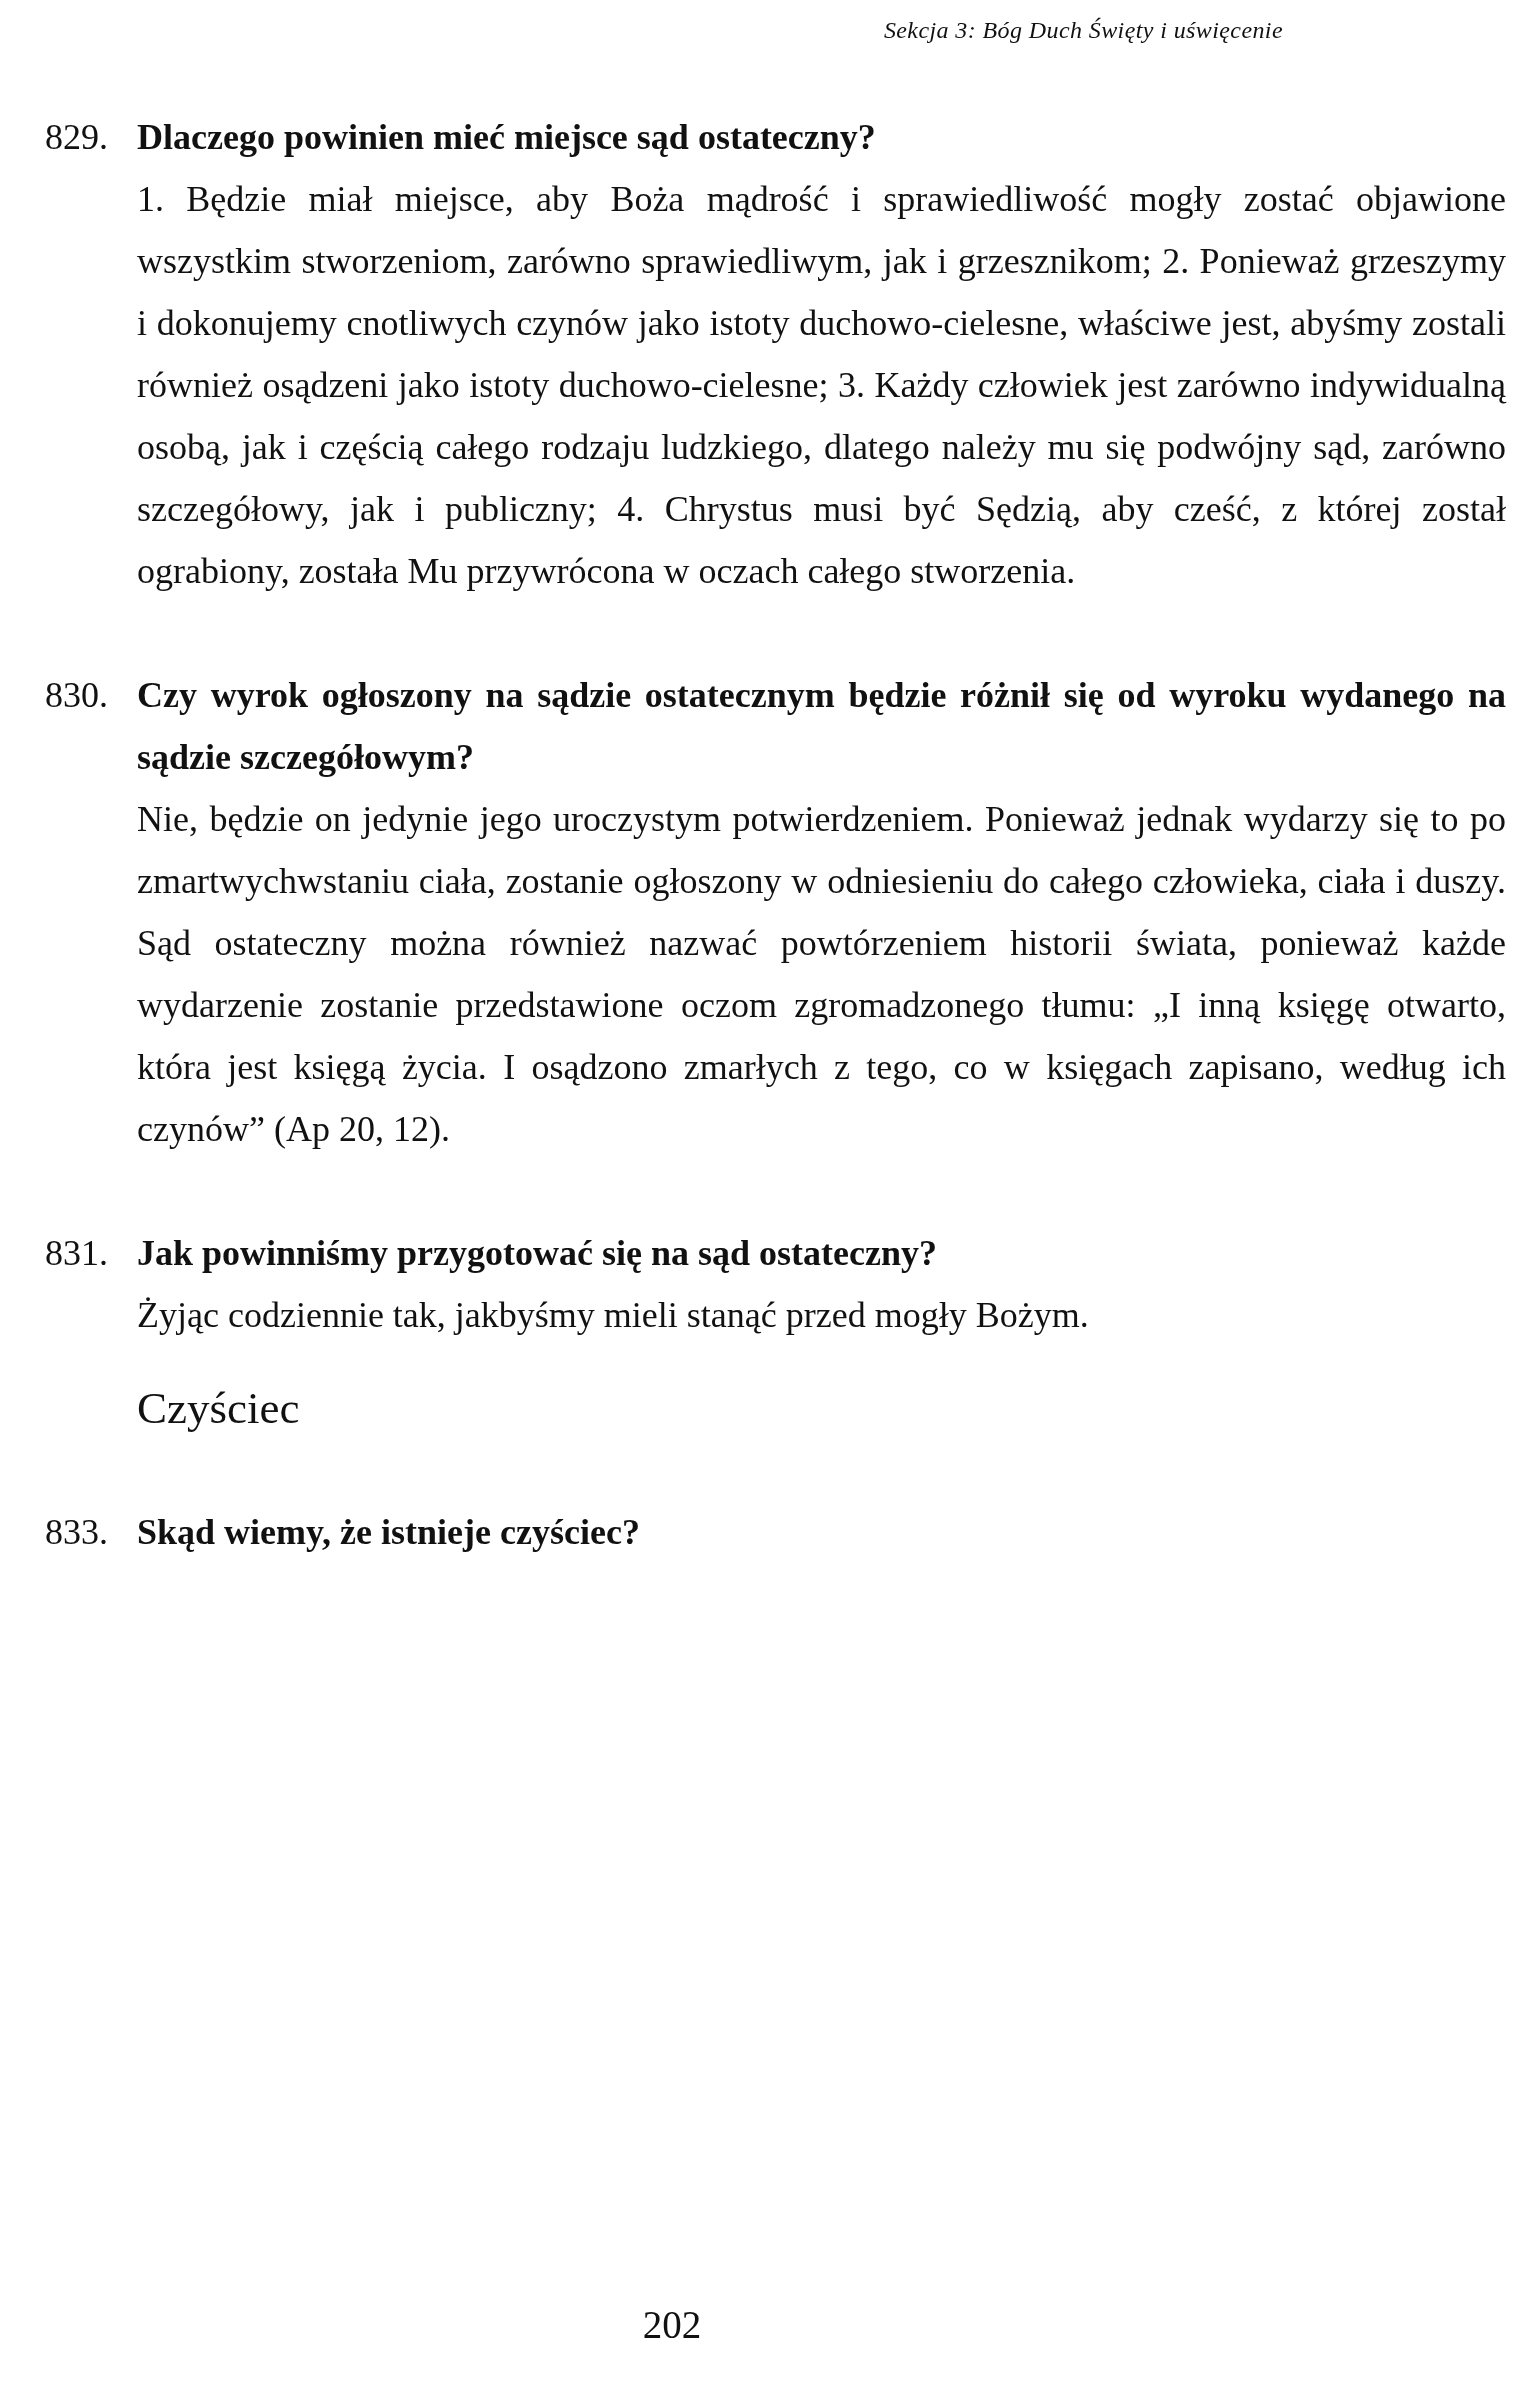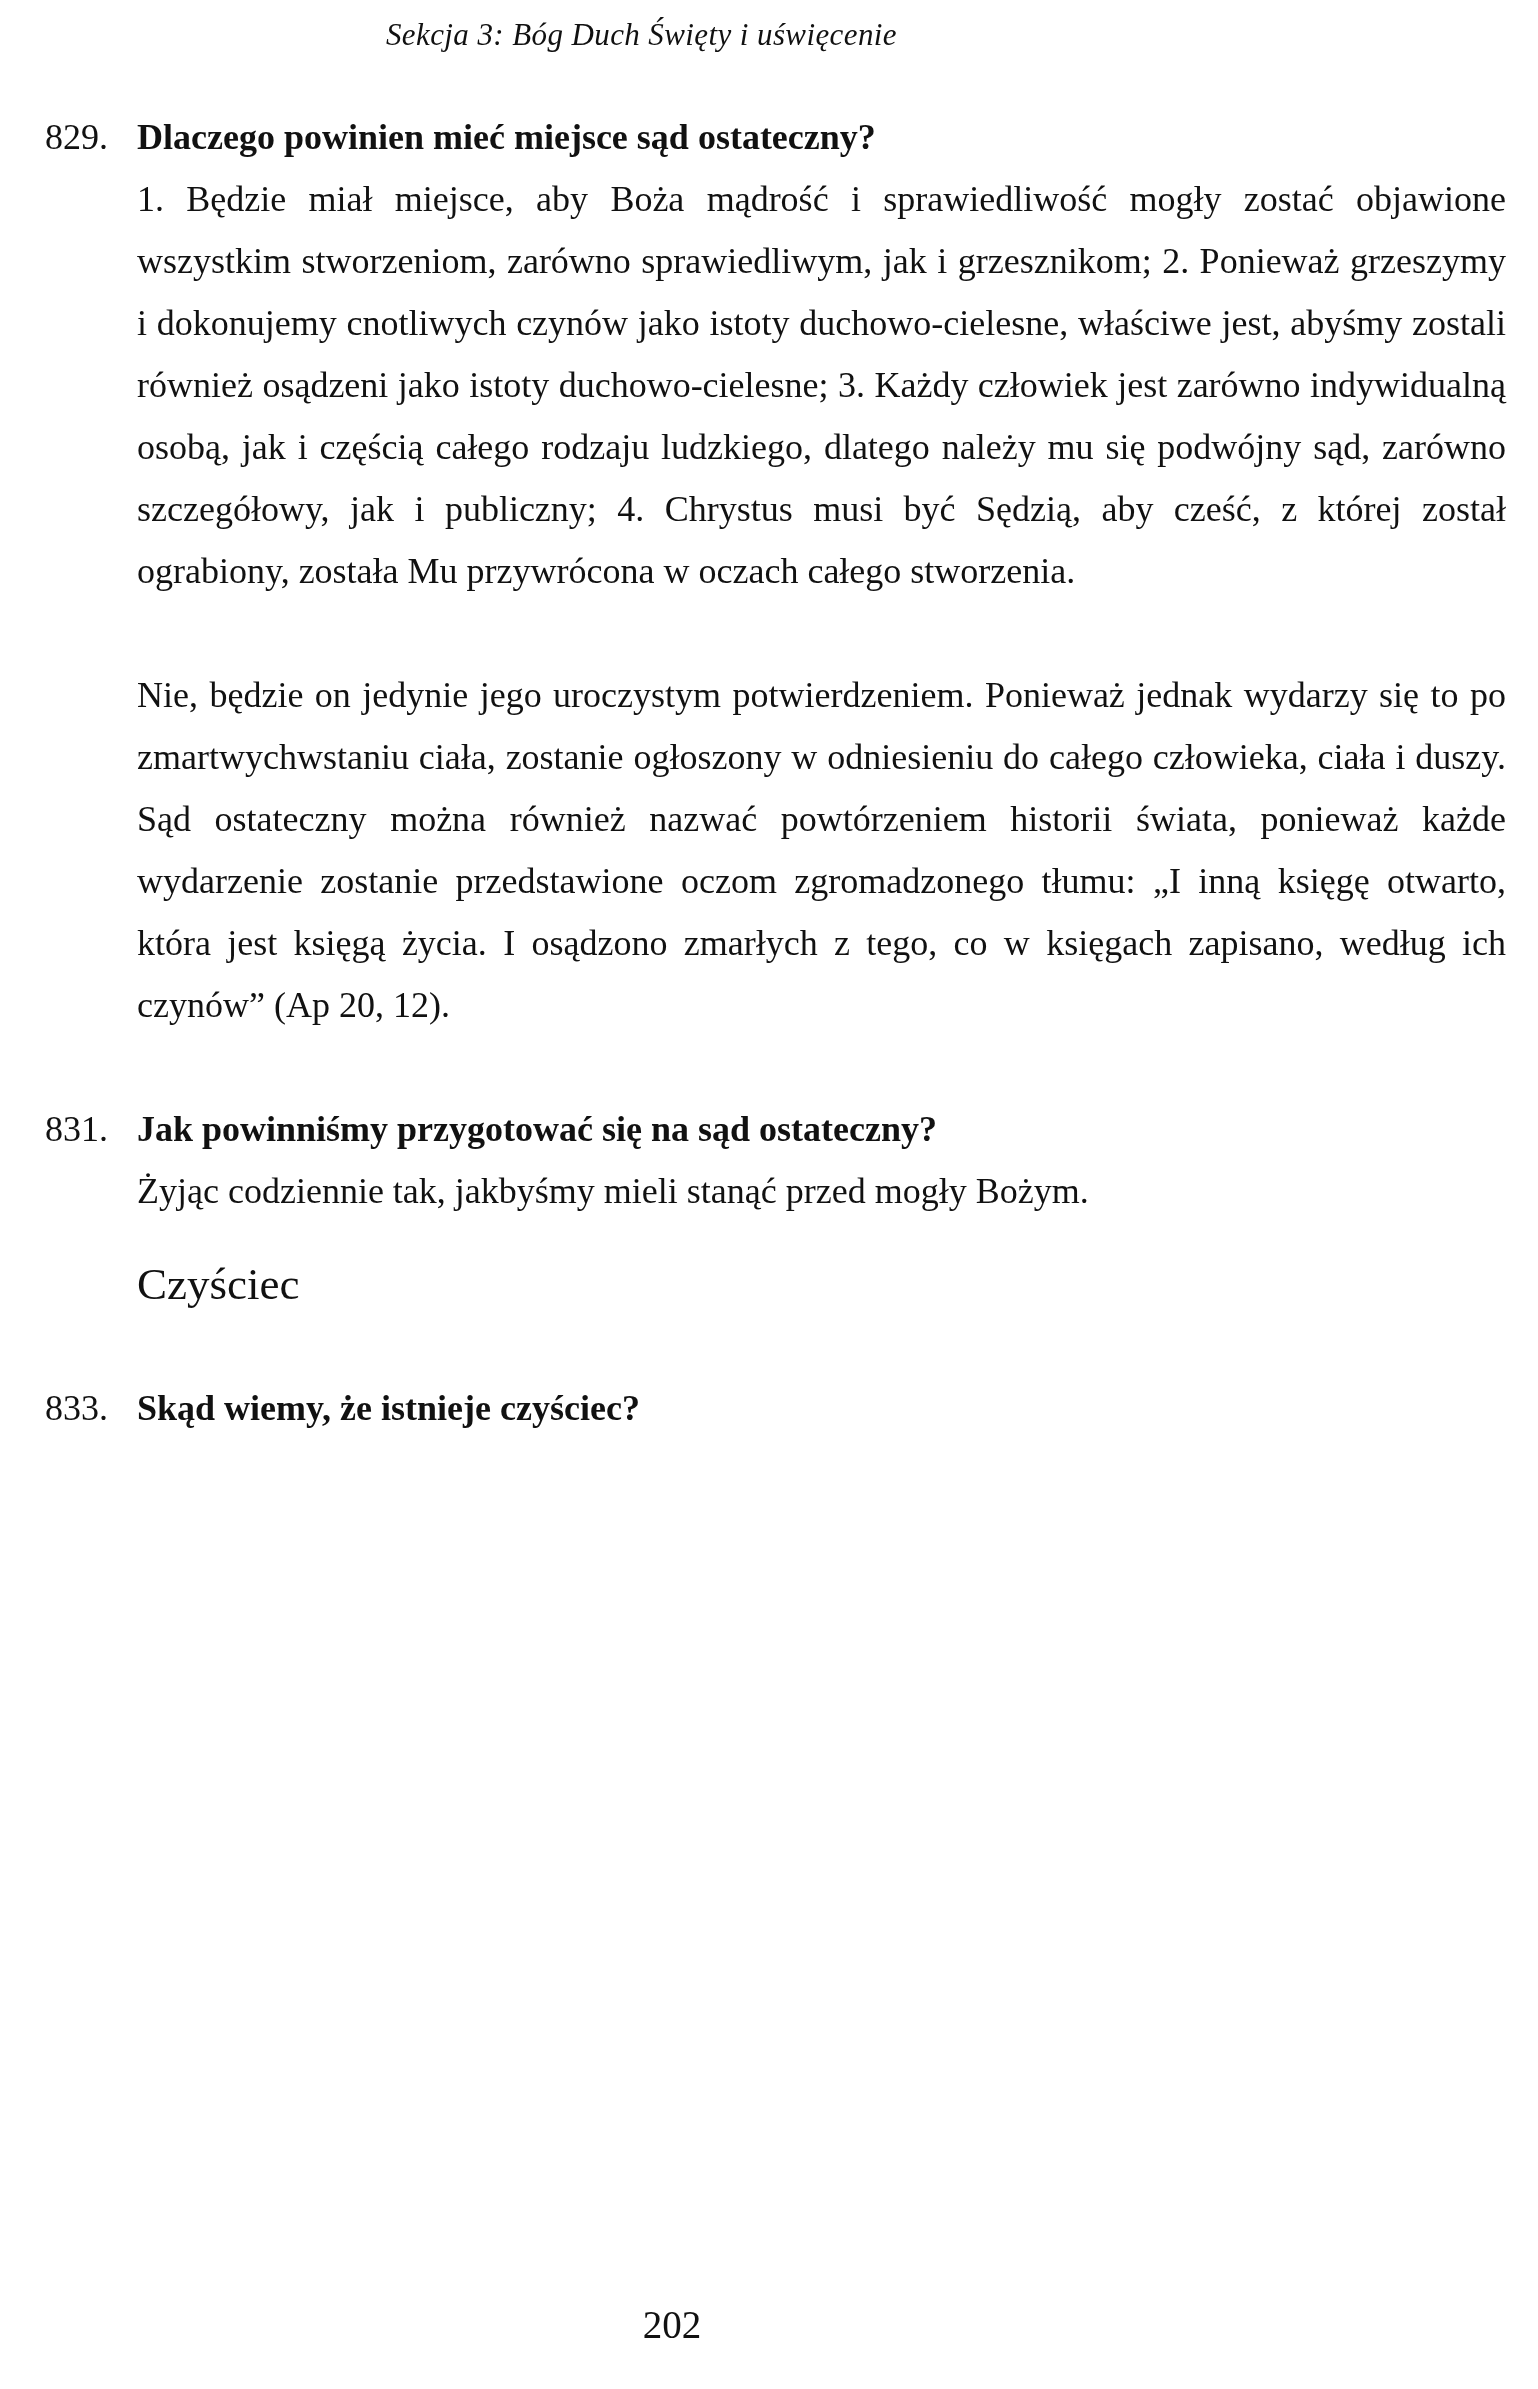--- a/index.html
+++ b/index.html
@@ -1,22 +1,22 @@
 <!DOCTYPE html>
 <html style="font-size:12.3px"><head>
   <meta charset="utf-8">
   <style>
     html, body { margin: 0; padding: 0; background: #ffffff; }
     body {
       width: 1539px; height: 2389px; position: relative; overflow: hidden;
       font-family: "Liberation Serif", "DejaVu Serif", serif; color: #111111;
     }
     .running-head {
-      position: absolute; top: 17px; left: 0; width: 1283px; text-align: center;
-      font-style: italic; font-size: 31px; letter-spacing: 0.4px;
+      position: absolute; top: 17px; left: 0; width: 1283px; text-align: right;
+      font-style: italic; font-size: 24px; letter-spacing: 0.4px;
     }
     .content { position: absolute; left: 137px; width: 1369px; top: 106px; }
     .q-line { font-weight: bold; font-size: 36px; line-height: 62px; }
     .q-num { font-weight: normal; display: inline-block; width: 92px; margin-left: -92px; text-align: left; }
     .qa-block { position: relative; padding-left: 0; }
     .body-text {
       font-size: 36px; line-height: 62px; text-align: justify; text-align-last: left;
     }
     .section-heading { font-size: 45px; font-weight: normal; line-height: 62px; }
     .page-number {
@@ -32,20 +32,23 @@
 <div class="content">
 
   <div class="qa-block" style="margin-top:0;">
     <div class="q-line">
       <span class="q-num">829.</span><span>Dlaczego powinien mieć miejsce sąd ostateczny?</span>
     </div>
     <div class="body-text">1. Będzie miał miejsce, aby Boża mądrość i sprawiedliwość mogły zostać objawione wszystkim stworzeniom, zarówno sprawiedliwym, jak i grzesznikom; 2. Ponieważ grzeszymy i dokonujemy cnotliwych czynów jako istoty duchowo-cielesne, właściwe jest, abyśmy zostali również osądzeni jako istoty duchowo-cielesne; 3. Każdy człowiek jest zarówno indywidualną osobą, jak i częścią całego rodzaju ludzkiego, dlatego należy mu się podwójny sąd, zarówno szczegółowy, jak i publiczny; 4. Chrystus musi być Sędzią, aby cześć, z której został ograbiony, została Mu przywrócona w oczach całego stworzenia.</div>
   </div>
 
   <div class="qa-block" style="margin-top:62px;">
+    <div class="q-line" style="text-align:justify;">
+      <span class="q-num">830.</span><span>Czy wyrok ogłoszony na sądzie ostatecznym będzie różnił się od wyroku wydanego na sądzie szczegółowym?</span>
+    </div>
     <div class="body-text">Nie, będzie on jedynie jego uroczystym potwierdzeniem. Ponieważ jednak wydarzy się to po zmartwychwstaniu ciała, zostanie ogłoszony w odniesieniu do całego człowieka, ciała i duszy. Sąd ostateczny można również nazwać powtórzeniem historii świata, ponieważ każde wydarzenie zostanie przedstawione oczom zgromadzonego tłumu: „I inną księgę otwarto, która jest księgą życia. I osądzono zmarłych z tego, co w księgach zapisano, według ich czynów” (Ap 20, 12).</div>
   </div>
 
   <div class="qa-block" style="margin-top:62px;">
     <div class="q-line">
       <span class="q-num">831.</span><span>Jak powinniśmy przygotować się na sąd ostateczny?</span>
     </div>
     <div class="body-text">Żyjąc codziennie tak, jakbyśmy mieli stanąć przed mogły Bożym.</div>
   </div>
 

